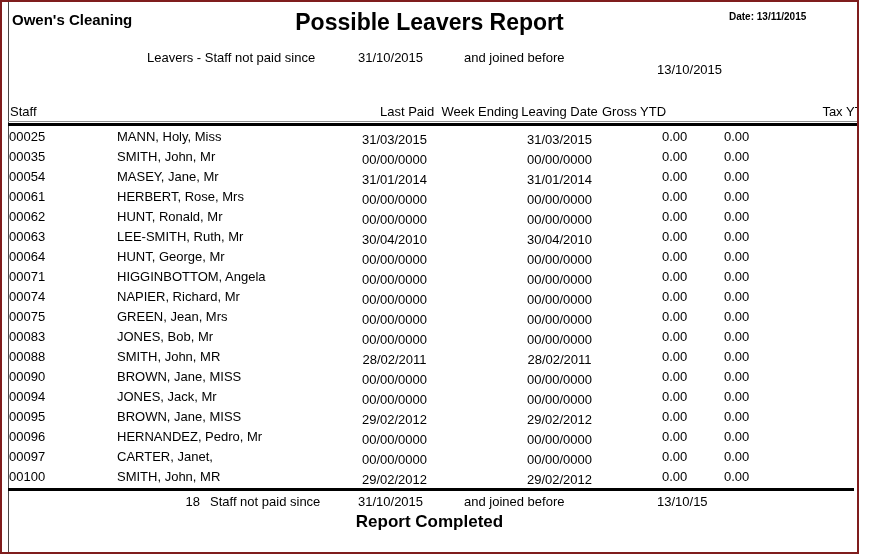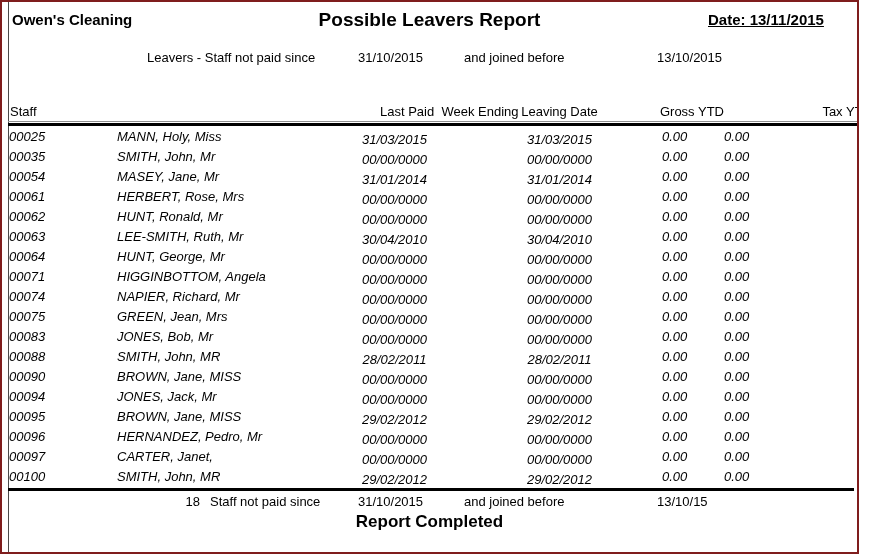--- a/index.html
+++ b/index.html
@@ -11,41 +11,41 @@
     border:2px solid #7f1d1d;
     font-family:"Liberation Sans", sans-serif;
     color:#000;
     overflow:hidden;
   }
   .side-rule { position:absolute; top:0; bottom:0; width:1px; background:#4a4a4a; }
   .side-rule.left  { left:6px; }
   .side-rule.right { left:868px; }
 
   .company  { position:absolute; left:10px;  top:9px;  font-size:15px; font-weight:bold; white-space:nowrap; }
-  .title    { position:absolute; left:0; right:0; top:7px; text-align:center; font-size:19px; font-weight:bold; }
-  .repdate  { position:absolute; left:706px; top:9px;  font-size:15px; font-weight:bold; white-space:nowrap;text-decoration:underline; }
+  .title    { position:absolute; left:0; right:0; top:7px; text-align:center; font-size:23px; font-weight:bold; }
+  .repdate  { position:absolute; left:727px; top:9px;  font-size:10px; font-weight:bold; white-space:nowrap; }
 
   .criteria { position:absolute; top:48px; font-size:13px; white-space:nowrap; }
   .c-label  { left:145px; }
   .c-since  { left:356px; }
   .c-joined { left:462px; }
-  .c-before { left:655px; }
+  .c-before { left:655px;margin-top:12px; }
 
   .colhead    { position:absolute; top:102px; font-size:13px; white-space:nowrap; }
   .h-staff    { left:8px; }
   .h-lastpaid { left:338px; white-space:pre;margin-left:40px; }
   .h-leaving  { left:455px; width:205px; text-align:center; }
-  .h-gross    { left:600px; width:122px; text-align:right; }
+  .h-gross    { left:600px; width:122px; text-align:left; }
   .h-tax      { left:728px; width:142px; text-align:right; }
 
   .rule-thin       { position:absolute; left:6px;  width:863px; top:119px; height:1px; background:#8f8f8f; }
   .rule-thick-top  { position:absolute; left:6px;  width:863px; top:121px; height:3px; background:#000; }
   .rule-thick-bot  { position:absolute; left:6px;  width:846px; top:486px; height:3px; background:#000; }
 
-  .table-area { position:absolute; left:7px; top:125px; width:861px;font-style:italic; }
+  .table-area { position:absolute; left:7px; top:125px; width:861px; }
   table.rows { border-collapse:collapse; width:100%; table-layout:fixed; }
   table.rows td {
     padding:0; height:20px; font-size:13px; line-height:19px;
     vertical-align:top; overflow:hidden; white-space:nowrap;
   }
   td.cell-code    { padding-left:3px; }
   td.cell-lastpaid, td.cell-leaving { text-align:center; }
   td.cell-lastpaid span, td.cell-leaving span { position:relative; top:3px; }
   td.cell-gross, td.cell-tax { text-align:left; padding-right:2px; }
 

